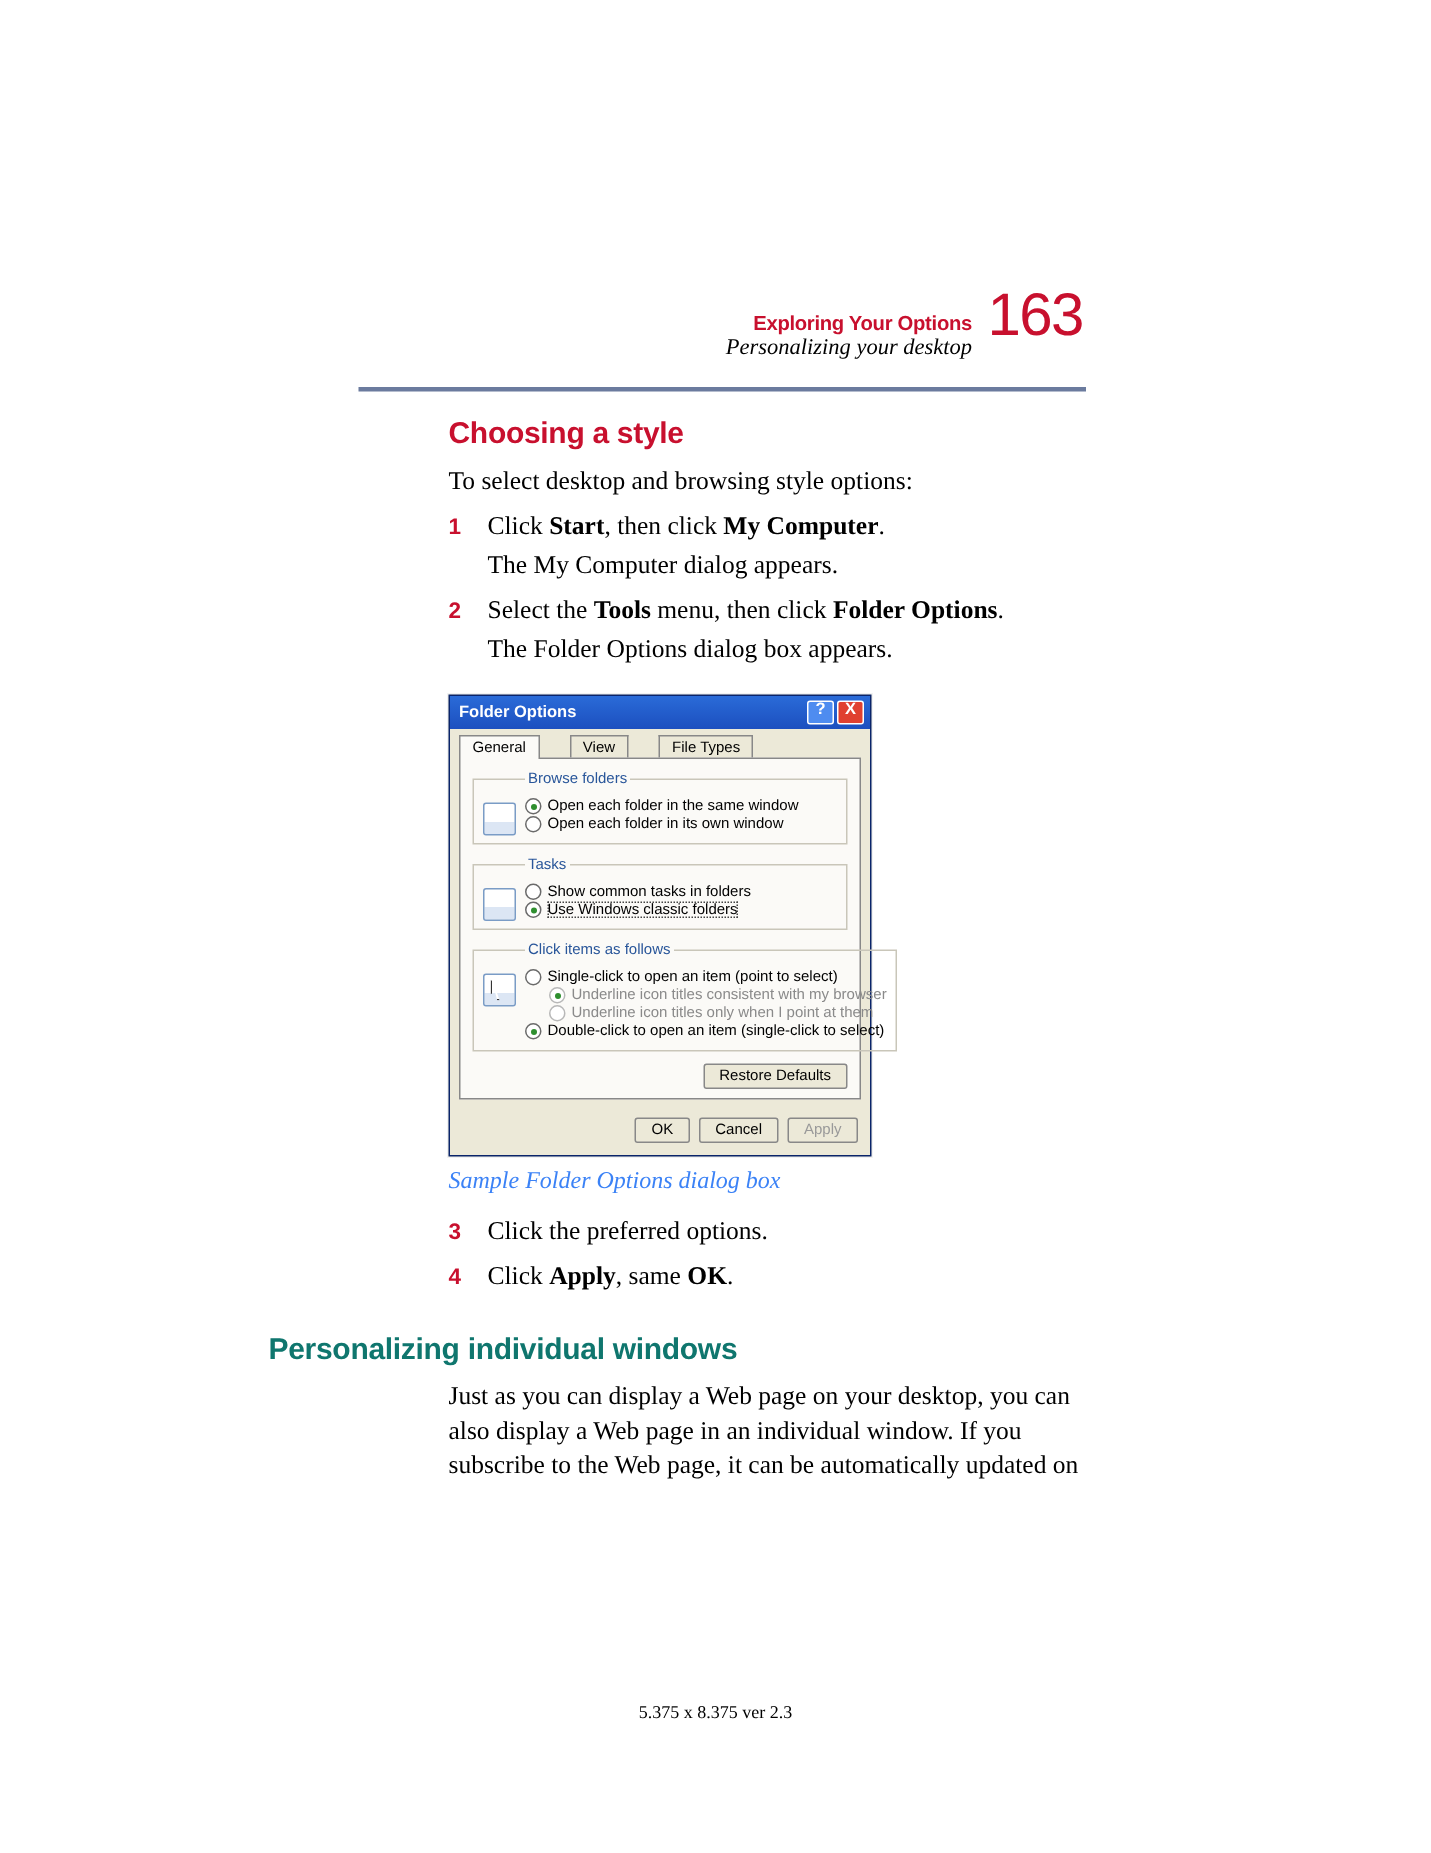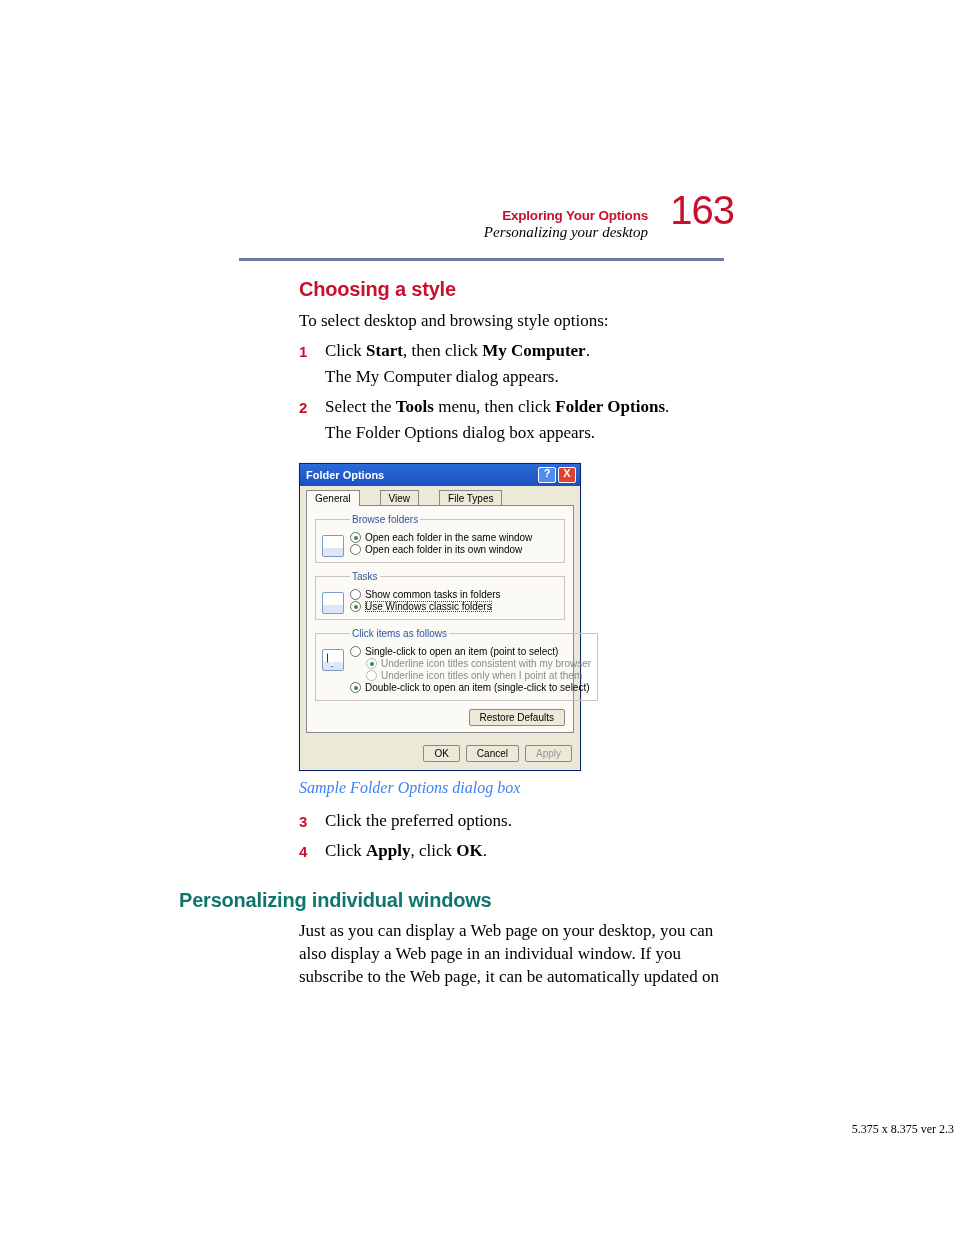--- a/index.html
+++ b/index.html
@@ -13,21 +13,21 @@
   .page {
     width: 954px;
     height: 1235px;
     position: relative;
     box-sizing: border-box;
     padding: 195px 230px 0 230px;
   }
   .page-number {
     position: absolute;
     top: 188px;
-    right: 220px;
+    right: 232px;
     font-family: Arial, Helvetica, sans-serif;
     font-weight: 400;
     font-size: 40px;
     color: #c8102e;
     letter-spacing: -1px;
   }
   .header-text {
     position: absolute;
     top: 208px;
     right: 306px;
@@ -113,24 +113,24 @@
     color: #3b82f6;
     font-size: 16px;
     margin: 8px 0 14px 0;
   }
   .body-p {
     margin: 0 0 4px 60px;
     line-height: 1.35;
   }
   .footer {
     position: absolute;
-    bottom: 98px;
+    bottom: 86px;
     left: 0;
     right: 0;
-    text-align: right;
+    text-align: center;
     font-size: 12px;
     color: #000;
   }
 
   
   .dialog {
     width: 280px;
     border: 1px solid #0a246a;
     font-family: Tahoma, Arial, sans-serif;
     font-size: 10px;
@@ -385,21 +385,21 @@
         <li>
           <span class="num">3</span>
           <div class="step-body">
             <p>Click the preferred options.</p>
           </div>
         </li>
         <li>
           <span class="num">4</span>
           <div class="step-body">
             <p>
-              <span>Click </span><span class="bold">Apply</span><span>, click </span><span class="bold">OK</span><span>.</span>
+              <span>Click </span><span class="bold">Apply</span><span>, same </span><span class="bold">OK</span><span>.</span>
             </p>
           </div>
         </li>
       </ol>
     </div>
 
     <h2 class="subsection">Personalizing individual windows</h2>
     <p class="body-p">Just as you can display a Web page on your desktop, you can also display a Web page in an individual window. If you subscribe to the Web page, it can be automatically updated on</p>
 
   </div>

